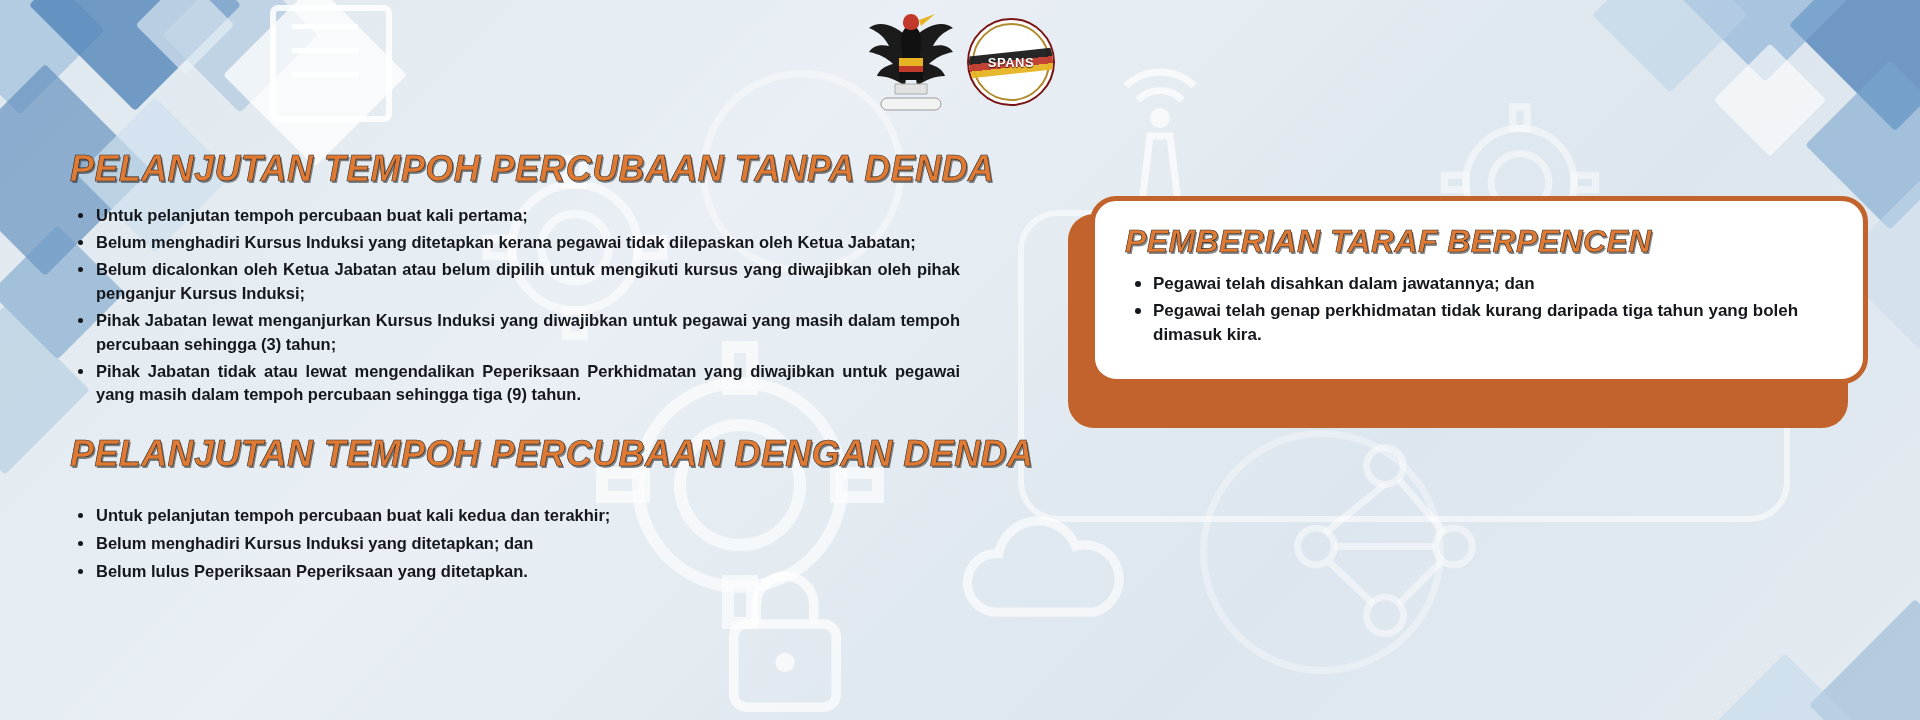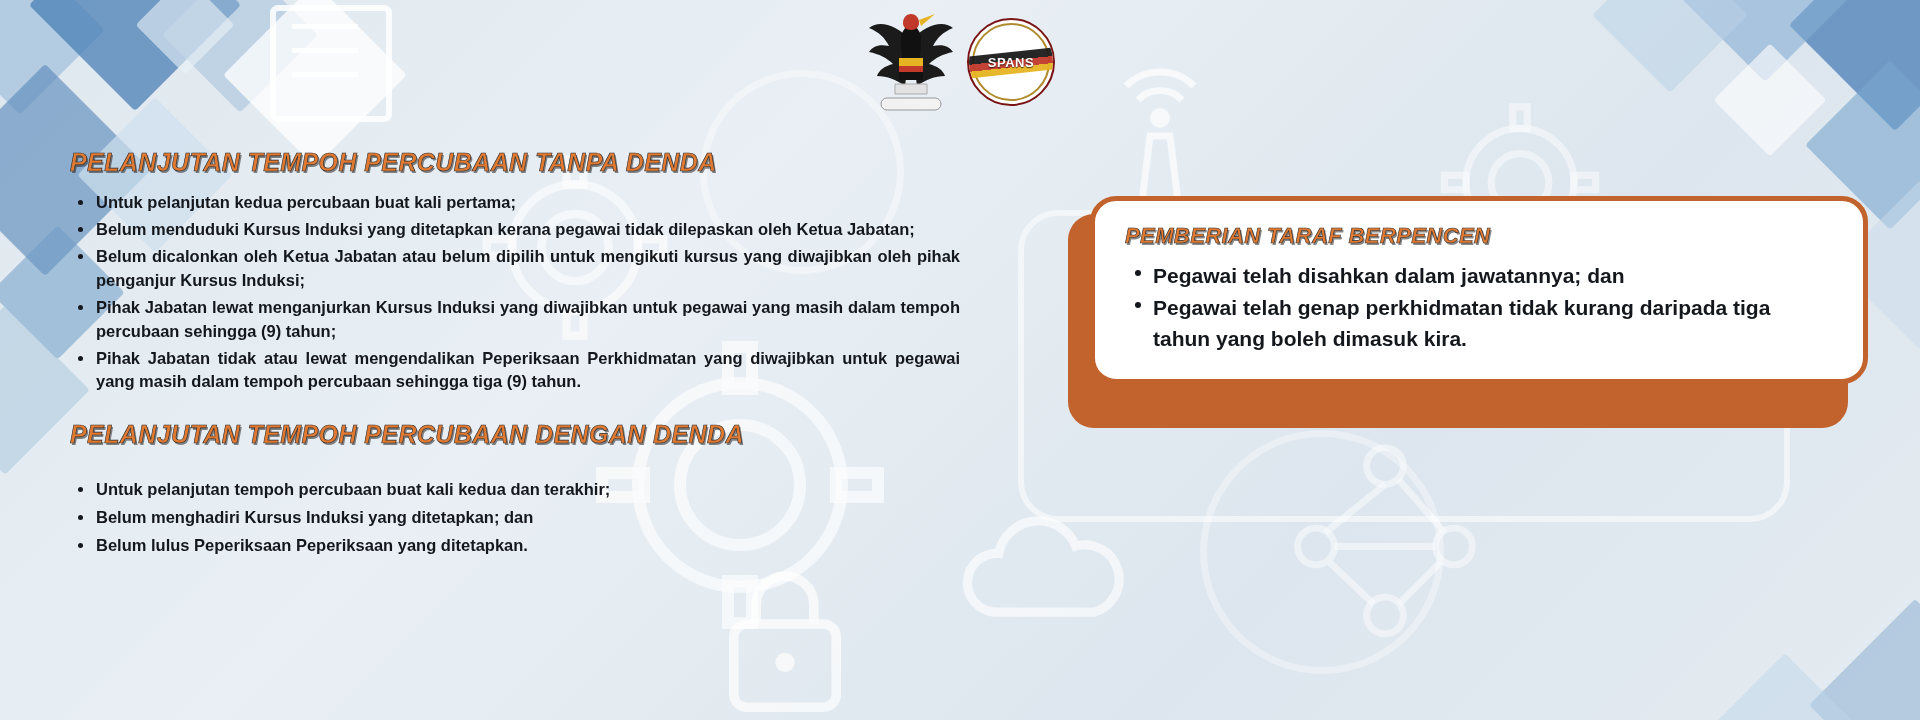--- a/index.html
+++ b/index.html
@@ -99,21 +99,21 @@
 
   
   .left-col {
     position: absolute;
     left: 70px;
     top: 148px;
     width: 890px;
     z-index: 5;
   }
   .heading {
-    font-size: 25px;
+    font-size: 36px;
     font-weight: bold;
     font-style: italic;
     color: #e07a33;
     letter-spacing: 0.4px;
     -webkit-text-stroke: 0.6px #2b2b2b;
     text-shadow: 1.5px 1.5px 0 rgba(40,40,40,0.55);
     margin: 0 0 14px 0;
     white-space: nowrap;
   }
   .heading-2 {
@@ -175,25 +175,25 @@
     top: 0;
     width: 778px;
     height: 188px;
     background: #ffffff;
     border: 5px solid #c2622c;
     border-radius: 26px;
     box-sizing: border-box;
     padding: 22px 30px 0 30px;
   }
   .card .heading {
-    font-size: 22px;
+    font-size: 32px;
     margin-bottom: 12px;
   }
   .card ul.bullets li {
-    font-size: 21px;
+    font-size: 17px;
     padding-left: 28px;
     text-align: left;
     margin-bottom: 2px;
   }
   .card ul.bullets li::before {
     left: 10px;
     top: 9px;
     width: 6px;
     height: 6px;
   }
@@ -312,24 +312,24 @@
       <div class="spans-band"></div>
       <div class="spans-text">SPANS</div>
     </div>
   </div>
 
   <div class="left-col">
 
     <div class="heading">PELANJUTAN TEMPOH PERCUBAAN TANPA DENDA</div>
 
     <ul class="bullets">
-      <li>Untuk pelanjutan kedua percubaan buat kali pertama;</li>
-      <li>Belum menduduki Kursus Induksi yang ditetapkan kerana pegawai tidak dilepaskan oleh Ketua Jabatan;</li>
+      <li>Untuk pelanjutan tempoh percubaan buat kali pertama;</li>
+      <li>Belum menghadiri Kursus Induksi yang ditetapkan kerana pegawai tidak dilepaskan oleh Ketua Jabatan;</li>
       <li>Belum dicalonkan oleh Ketua Jabatan atau belum dipilih untuk mengikuti kursus yang diwajibkan oleh pihak penganjur Kursus Induksi;</li>
-      <li>Pihak Jabatan lewat menganjurkan Kursus Induksi yang diwajibkan untuk pegawai yang masih dalam tempoh percubaan sehingga (9) tahun;</li>
+      <li>Pihak Jabatan lewat menganjurkan Kursus Induksi yang diwajibkan untuk pegawai yang masih dalam tempoh percubaan sehingga (3) tahun;</li>
       <li>Pihak Jabatan tidak atau lewat mengendalikan Peperiksaan Perkhidmatan yang diwajibkan untuk pegawai yang masih dalam tempoh percubaan sehingga tiga (9) tahun.</li>
     </ul>
 
     <div class="heading heading-2">PELANJUTAN TEMPOH PERCUBAAN DENGAN DENDA</div>
 
     <ul class="bullets loose">
       <li>Untuk pelanjutan tempoh percubaan buat kali kedua dan terakhir;</li>
       <li>Belum menghadiri Kursus Induksi yang ditetapkan; dan</li>
       <li>Belum lulus Peperiksaan Peperiksaan yang ditetapkan.</li>
     </ul>

